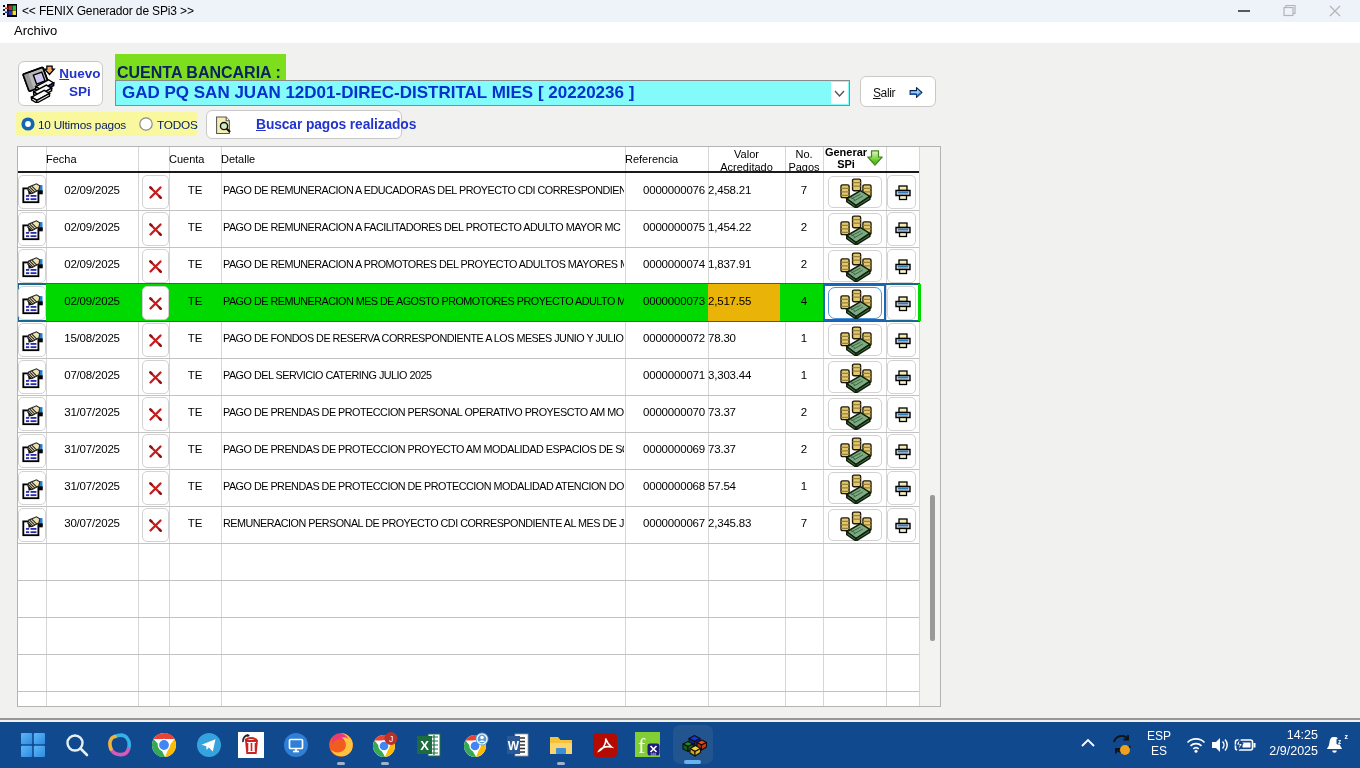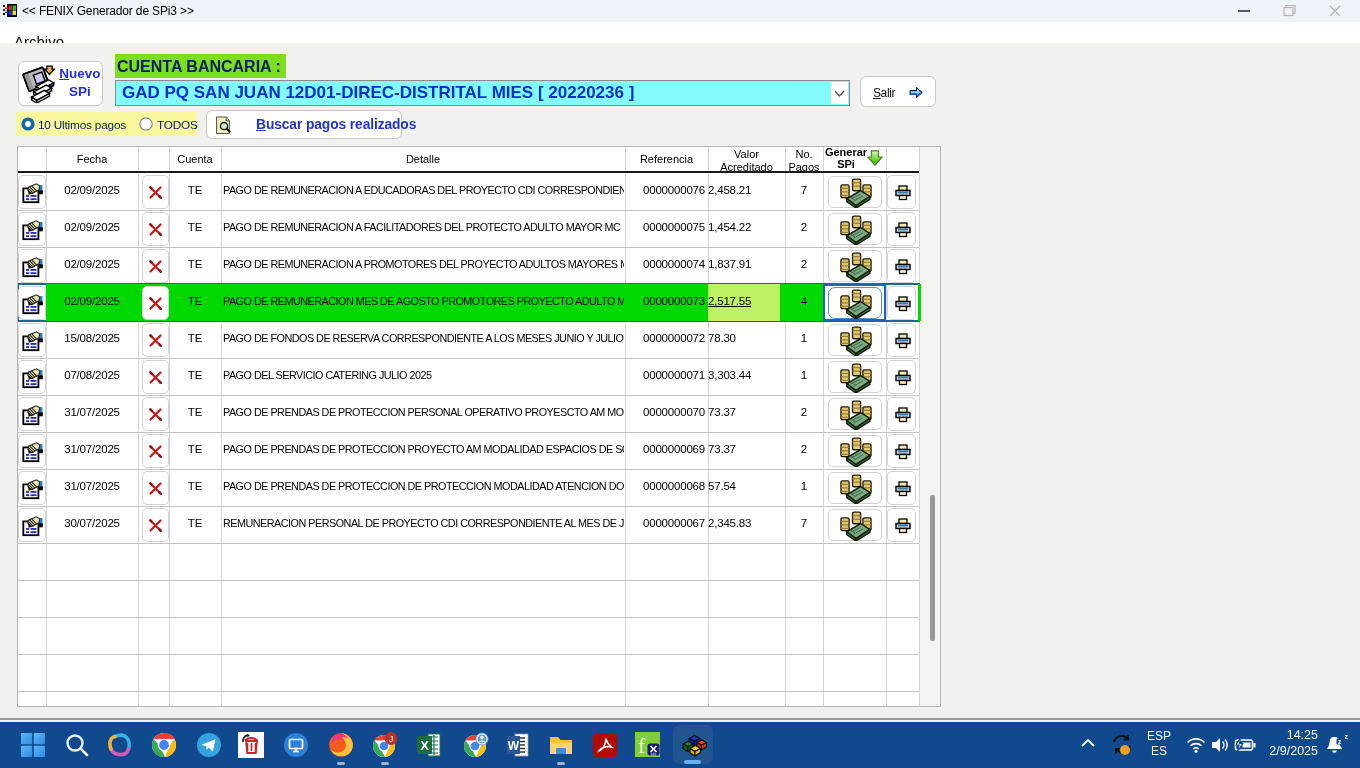--- a/index.html
+++ b/index.html
@@ -3,45 +3,45 @@
 <style>
   html,body{margin:0;padding:0;width:1360px;height:768px;overflow:hidden;
     font-family:"Liberation Sans",sans-serif;background:#f1f1f0;}
   .abs{position:absolute;}
   
   #titlebar{position:absolute;left:0;top:0;width:1360px;height:22px;background:#eef2f9;}
   #title-txt{position:absolute;left:22px;top:4px;font-size:12px;letter-spacing:-0.15px;color:#000;}
   .wbtn{position:absolute;top:0;width:46px;height:22px;}
   
   #menubar{position:absolute;left:0;top:22px;width:1360px;height:21px;background:#ffffff;}
-  #menubar span{position:absolute;left:14px;top:11px;font-size:15px;color:#000;}
+  #menubar span{position:absolute;left:14px;top:1px;font-size:13px;color:#000;}
   
   #client{position:absolute;left:0;top:43px;width:1360px;height:679px;background:#f1f1f0;}
   .btn{position:absolute;background:#fff;border:1px solid #c9c9c9;border-radius:6px;box-sizing:border-box;}
   #nuevo{left:18px;top:18px;width:85px;height:45px;}
   #nuevo .t{position:absolute;left:38px;top:3px;width:46px;text-align:center;
      font-size:13.5px;font-weight:bold;color:#2334cb;line-height:18px;}
   #cuenta{position:absolute;left:115px;top:11px;background:#7dde1d;color:#0a2162;
-     font-size:16px;font-weight:bold;padding:4px 5px 2px 2px;}
+     font-size:16px;font-weight:bold;padding:10px 5px 2px 2px;}
   #combo{position:absolute;left:115px;top:37px;width:735px;height:26px;background:#84fbfb;
      border:1px solid #8a8a8a;box-sizing:border-box;}
   #combo .txt{position:absolute;left:6px;top:2px;font-size:17px;font-weight:bold;color:#0531cc;}
   #combo .dd{position:absolute;right:1px;top:1px;width:17px;height:22px;background:#fff;}
   #salir{left:860px;top:33px;width:76px;height:31px;}
   #salir .t{position:absolute;left:12px;top:9px;font-size:12px;letter-spacing:-0.4px;color:#111;}
   #radiobox{position:absolute;left:16px;top:69px;width:181px;height:24px;background:#f9f89f;border-radius:2px;}
   .rlab{position:absolute;top:6px;font-size:11.8px;letter-spacing:-0.2px;color:#0a2162;}
   #buscar{left:206px;top:67px;width:196px;height:29px;}
   #buscar .t{position:absolute;left:33px;top:6px;font-size:13.8px;font-weight:bold;color:#2334cb;white-space:nowrap;letter-spacing:-0.1px;padding-left:16px;}
   
   #tablewrap{position:absolute;left:17px;top:103px;width:924px;height:561px;background:#ffffff;
      border:1px solid #b4b4b4;box-sizing:border-box;overflow:hidden;}
   .vline{position:absolute;top:0;width:1px;height:559px;background:#d6d6d6;}
   .hline{position:absolute;left:0;width:901px;height:1px;background:#c2c2c2;}
-  .hdr{position:absolute;top:0;height:25px;font-size:11px;color:#000;text-align:center;line-height:25px;}
+  .hdr{position:absolute;top:0;height:25px;font-size:11px;color:#000;line-height:25px;}
   .hdr2{position:absolute;top:1px;font-size:11px;color:#000;text-align:center;line-height:12.5px;}
   #hdrline{position:absolute;left:0;top:24px;width:901px;height:2px;background:#1a1a1a;}
   .row{position:absolute;left:0;width:901px;height:37px;}
   .cell{position:absolute;top:0;height:37px;font-size:11.5px;color:#000;}
   .cell.date,.cell.te,.cell.det,.cell.ref,.cell.val,.cell.np{line-height:34px;}
   .cbtn{position:absolute;background:#fff;border:1px solid #d2d2d2;border-radius:5px;box-sizing:border-box;}
   .date{left:28px;width:92px;text-align:center;line-height:37px;font-size:11.5px;letter-spacing:-0.2px;}
   .te{left:151px;width:52px;text-align:center;line-height:37px;font-size:11.5px;}
   .det{left:204px;width:402px;line-height:34px;white-space:nowrap;overflow:hidden;font-size:10.8px;letter-spacing:-0.5px;}
   .ref{left:607px;width:80px;text-align:right;line-height:37px;font-size:11.5px;letter-spacing:-0.2px;}
@@ -347,21 +347,21 @@
         </div>
         <div class="cell date" style="background:#00d900;">02/09/2025</div>
         <div class="cbtn" style="left:124px;top:1.5px;width:27px;height:34px">
           <svg style="position:absolute;left:5px;top:9.5px" width="15" height="15" viewBox="0 0 15 15">
             <use href="#redx"></use>
           </svg>
         </div>
         <div class="cell te" style="background:#00d900;">TE</div>
         <div class="cell det" style="background:#00d900;padding-left:1px;width:401px;">PAGO DE REMUNERACION MES DE AGOSTO PROMOTORES PROYECTO ADULTO M</div>
         <div class="cell ref" style="background:#00d900;">0000000073</div>
-        <div class="cell val" style="background:#bef264;text-decoration:underline;">2,517.55</div>
+        <div class="cell val" style="background:#eab308;">2,517.55</div>
         <div class="cell np" style="background:#00d900;">4</div>
         <div class="cbtn" style="left:810px;top:2.5px;width:54px;height:32px;border:1.5px solid #4b94d8;border-radius:7px;">
           <svg style="position:absolute;left:6px;top:1px" width="42" height="30" viewBox="0 0 32 26">
             <use href="#money"></use>
           </svg>
         </div>
         <div class="cbtn" style="left:869px;top:1.5px;width:29px;height:34px">
           <svg style="position:absolute;left:7px;top:9px" width="16" height="16" viewBox="0 0 16 16">
             <use href="#printer"></use>
           </svg>

